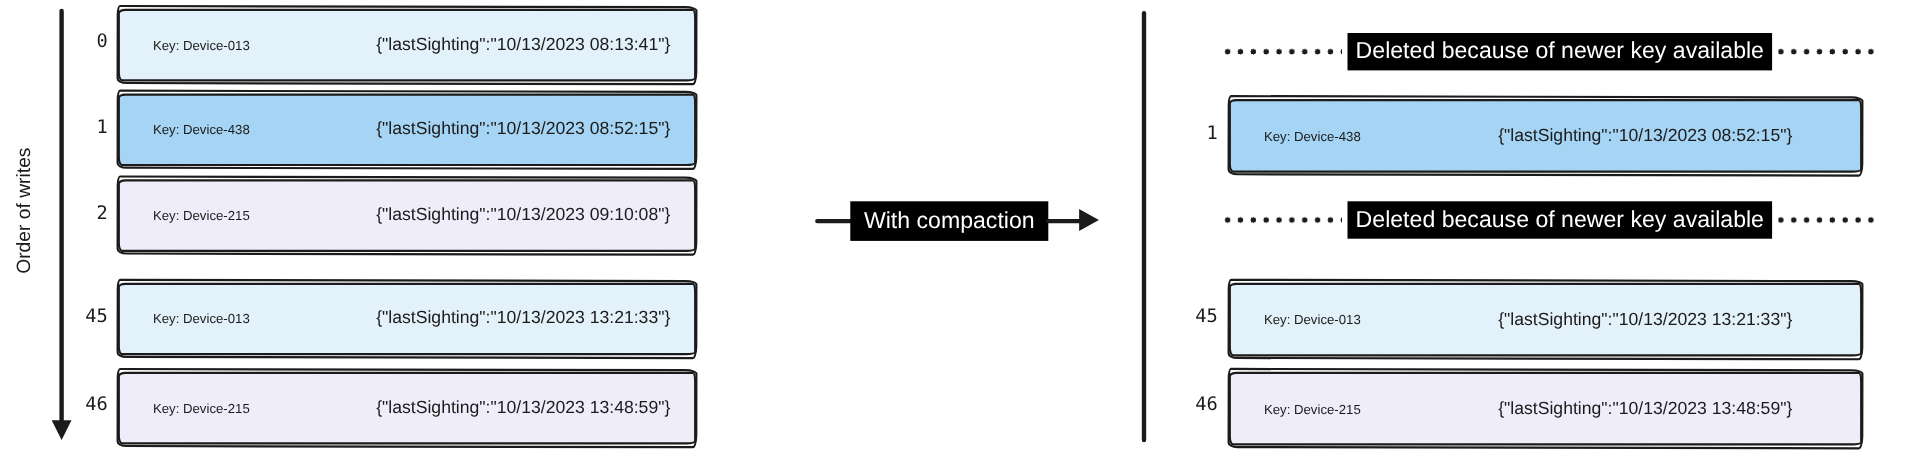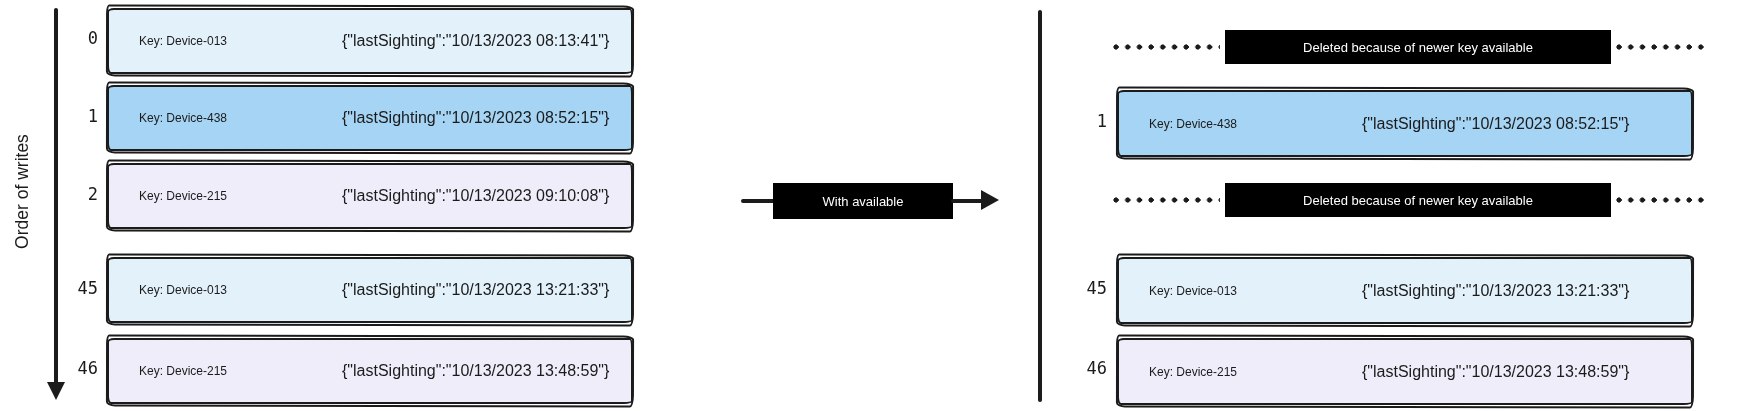--- a/index.html
+++ b/index.html
@@ -68,21 +68,21 @@
   .axis-label{
     position:absolute;left:-43px;top:181px;width:130px;
     text-align:center;font-size:17.5px;
     transform:rotate(-90deg);
     white-space:nowrap;
   }
   
   .black-label{
     position:absolute;background:#000000;color:#ffffff;
     display:flex;align-items:center;justify-content:center;
-    font-size:13px;white-space:nowrap;
+    font-size:21px;white-space:nowrap;
   }
   
   .dotline{
     position:absolute;height:6px;
     background-image:radial-gradient(circle at 3px 3px, var(--ink) 2.45px, rgba(0,0,0,0) 2.7px);
     background-size:11.7px 6px;
     background-repeat:repeat-x;
   }
 </style>
 </head>
@@ -124,21 +124,21 @@
     </div>
 
     <div class="row c-lavender" style="left:107px;top:338px;width:522px;height:62px;">
       <span class="key">Key: Device-215</span>
       <span class="val">{"lastSighting":"10/13/2023 13:48:59"}</span>
     </div>
   </div>
 
   <div>
     <div class="hline" style="left:741px;top:199px;width:35px;"></div>
-    <div class="black-label" style="left:773px;top:183px;width:180px;height:36px;">With available</div>
+    <div class="black-label" style="left:773px;top:183px;width:180px;height:36px;">With compaction</div>
     <div class="hline" style="left:951px;top:199px;width:33px;"></div>
     <div class="arrowhead-right" style="left:981px;top:190px;"></div>
   </div>
 
   <div>
 
     <div class="vline" style="left:1038px;top:10px;height:392px;"></div>
 
     <div>
       <div class="dotline" style="left:1113px;top:44px;width:107px;"></div>

